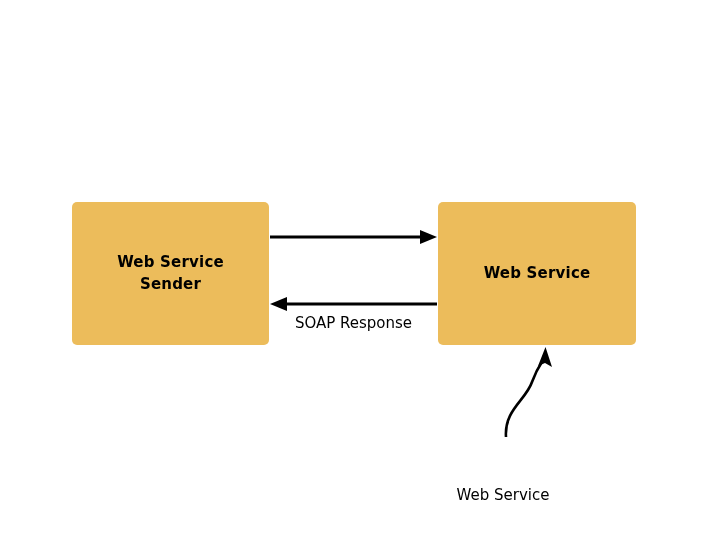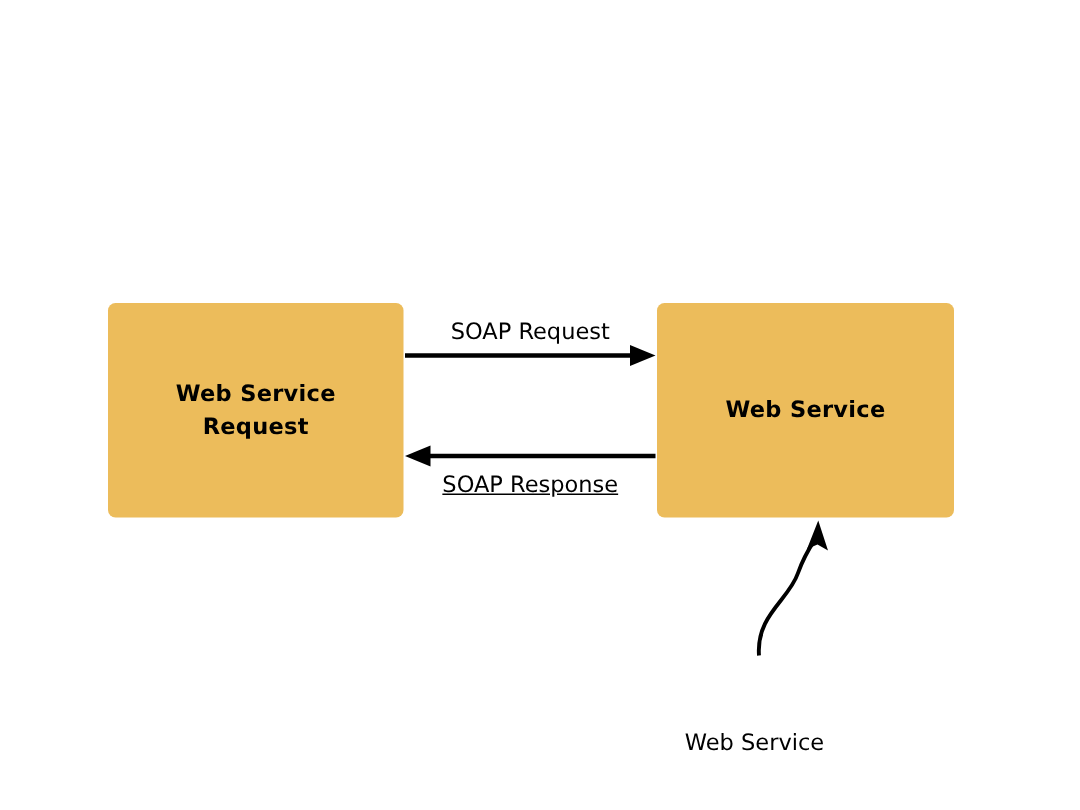--- a/index.html
+++ b/index.html
@@ -78,21 +78,20 @@
   }
   #label-soap-request {
     left: 272px;
     top: 211px;
     width: 163px;
   }
   #label-soap-response {
     left: 272px;
     top: 313px;
     width: 163px;
-    text-decoration: underline;
   }
   #label-web-service-description {
     left: 425px;
     top: 441px;
     width: 156px;
   }
 </style>
 </head>
 <body>
 
@@ -111,28 +110,27 @@
     </g>
 
     <g>
       <path d="M 506,437 C 504,410 526,400 532,382 C 537,368 542,362 545,357" stroke="#000000" stroke-width="2.6" fill="none" stroke-linecap="butt"></path>
       <polygon points="545.5,347 538,366 545,363 552,367" fill="#000000"></polygon>
     </g>
   </svg>
 
   <div class="node-box" id="box-sender" style="background:#ecbc5b;">
     <div class="node-label">Web Service</div>
-    <div class="node-label">Request</div>
+    <div class="node-label">Sender</div>
   </div>
 
   <div class="node-box" id="box-receiver" style="background:#ecbc5b;">
     <div class="node-label">Web Service</div>
   </div>
 
-  <div class="edge-label" id="label-soap-request">SOAP Request</div>
 
   <div class="edge-label" id="label-soap-response">SOAP Response</div>
 
   <div class="free-label" id="label-web-service-description">
     <div>Web Service</div>
     
   </div>
 
 </div>
 

